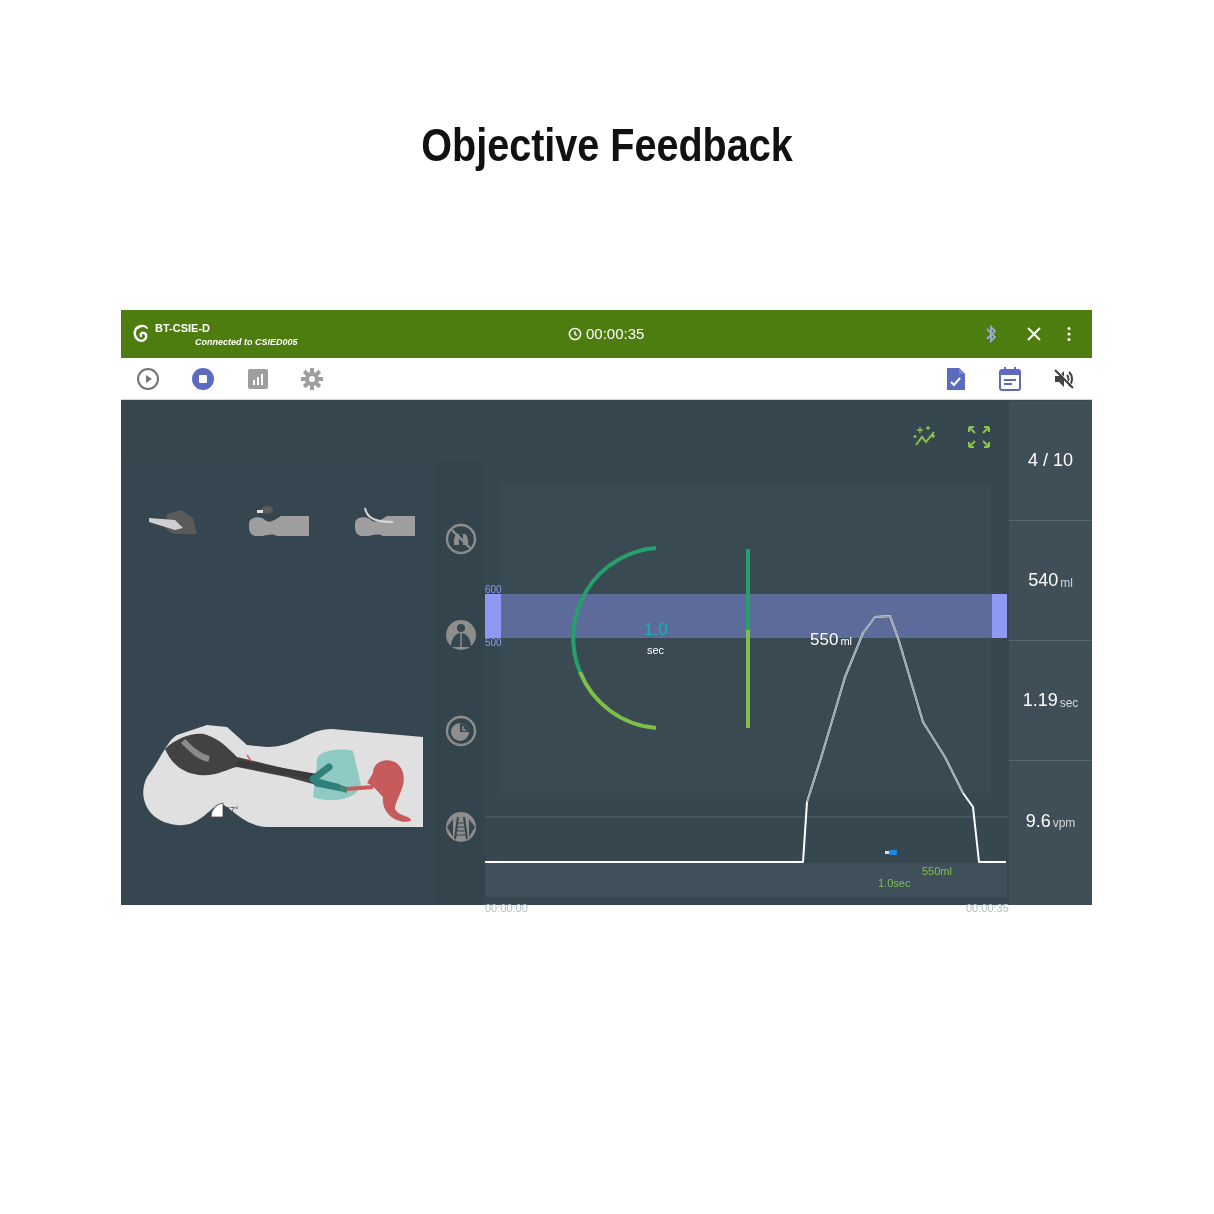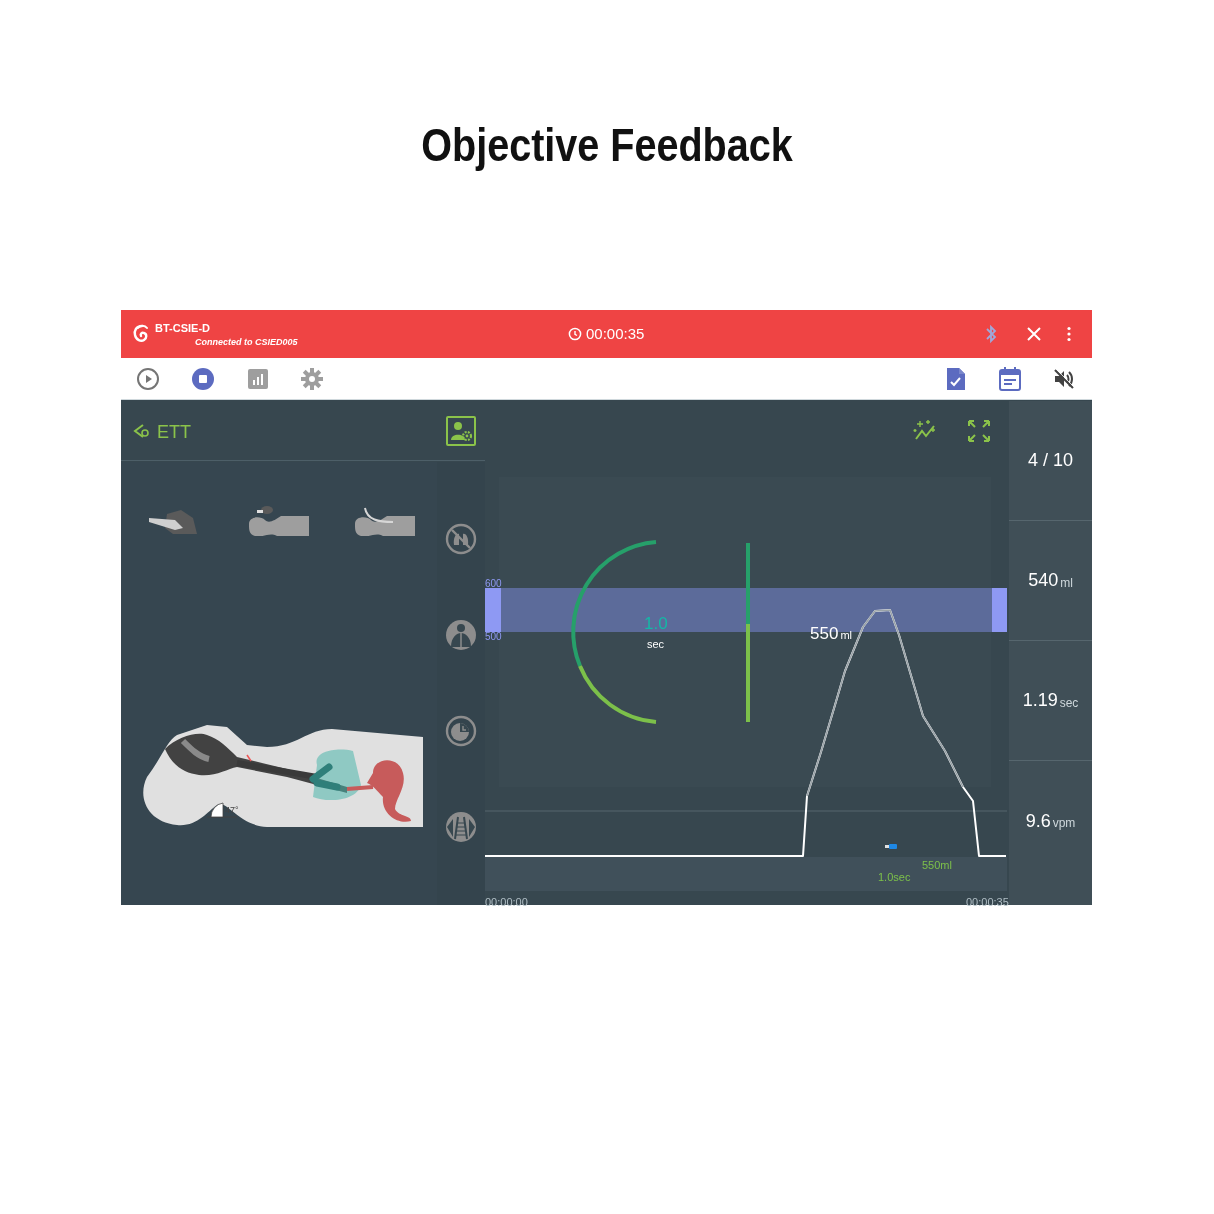--- a/index.html
+++ b/index.html
@@ -9,21 +9,21 @@
   .page-title {
     position: absolute; left: 0; top: 118px; width: 1214px; text-align: center;
     font-family: "Liberation Sans", sans-serif; font-weight: 700; font-size: 46px;
     color: #111; letter-spacing: 0px; transform: scaleX(0.86);
   }
 
   .app { position: absolute; left: 121px; top: 310px; width: 971px; height: 595px; background: #37474f; }
 
   
   .titlebar {
-    position: absolute; left: 0; top: 0; width: 971px; height: 48px; background: #ef4444; color: #fff;
+    position: absolute; left: 0; top: 0; width: 971px; height: 48px; background: #4d7c0f; color: #fff;
   }
   .logo { position: absolute; left: 10px; top: 13px; width: 22px; height: 22px; }
   .device-name { position: absolute; left: 34px; top: 12px; font-size: 11px; font-weight: 700; }
   .device-status { position: absolute; left: 34px; top: 27px; font-size: 9px; font-style: italic; font-weight: 700; margin-left: 40px; }
   .timer { position: absolute; left: 447px; top: 15px; font-size: 15px; display: flex; align-items: center; gap: 4px; }
   .tb-icon { position: absolute; top: 12px; width: 24px; height: 24px; display: flex; align-items: center; justify-content: center; }
 
   
   .toolbar { position: absolute; left: 0; top: 48px; width: 971px; height: 42px; background: #ffffff; border-bottom: 1px solid #cfd8dc; }
   .tool { position: absolute; top: 8px; width: 26px; height: 26px; display: flex; align-items: center; justify-content: center; }
@@ -33,21 +33,21 @@
   .left-header { position: absolute; left: 0; top: 0; width: 364px; height: 60px; border-bottom: 1px solid #4d5f68; }
   .ett-label { position: absolute; left: 36px; top: 21px; font-size: 18px; color: #8bc34a; }
   .ett-icon { position: absolute; left: 12px; top: 22px; }
   .profile-btn { position: absolute; left: 325px; top: 15px; width: 30px; height: 30px; border: 2px solid #8bc34a; border-radius: 2px; }
   .body-area { position: absolute; left: 0; top: 61px; width: 316px; height: 443px; background: #364650; }
   .icon-rail { position: absolute; left: 316px; top: 61px; width: 48px; height: 443px; background: #34444d; }
   .rail-icon { position: absolute; left: 8px; width: 32px; height: 32px; }
   .thumb { position: absolute; top: 44px; }
 
   
-  .chart-area { position: absolute; left: 364px; top: 99px; width: 522px; height: 384px; background: #37474f; }
+  .chart-area { position: absolute; left: 364px; top: 105px; width: 522px; height: 384px; background: #37474f; }
   .chart-panel { position: absolute; left: 14px; top: 68px; width: 492px; height: 310px; background: #3a4a52; }
   .chart-tool { position: absolute; top: 8px; width: 28px; height: 28px; }
   .axis-label { position: absolute; font-size: 11px; color: #b0bec5; }
   .band-label { position: absolute; font-size: 10px; color: #8e99f3; }
 
   
   .stats { position: absolute; left: 888px; top: 91px; width: 83px; height: 504px; background: #404f57; }
   .stat { position: absolute; left: 0; width: 83px; height: 120px; border-bottom: 1px solid #56666e; display: flex; align-items: center; justify-content: center; color: #fff; }
   .stat .val { font-size: 18px; }
   .stat .unit { font-size: 12px; color: #cfd8dc; margin-left: 2px; margin-top: 4px; }
@@ -150,35 +150,20 @@
       <svg width="24" height="24" viewBox="0 0 24 24">
           <path d="M3 9 H7 L12 4 V20 L7 15 H3 Z" fill="#424242"></path>
           <path d="M15 8 C17 10 17 14 15 16 M17 5 C21 9 21 15 17 19" fill="none" stroke="#424242" stroke-width="2"></path>
           <path d="M3 3 L21 21" stroke="#424242" stroke-width="2.2"></path>
           <path d="M3 3 L21 21" stroke="#fff" stroke-width="0.8" transform="translate(1,-1)"></path>
         </svg>
     </div>
   </div>
 
   <div class="left-panel">
-    <div class="left-header">
-      <svg class="ett-icon" width="18" height="16" viewBox="0 0 18 16">
-          <path d="M10 2 L2 8 L10 14" fill="none" stroke="#8bc34a" stroke-width="2"></path>
-          <circle cx="12" cy="10" r="3" fill="none" stroke="#8bc34a" stroke-width="1.6"></circle>
-        </svg>
-      <span class="ett-label">ETT</span>
-      <div class="profile-btn">
-        <svg width="26" height="26" viewBox="0 0 26 26">
-            <circle cx="10" cy="8" r="4" fill="#8bc34a"></circle>
-            <path d="M3 22 C3 15 17 15 17 22 Z" fill="#8bc34a"></path>
-            <circle cx="19" cy="18" r="4" fill="none" stroke="#8bc34a" stroke-width="2.2" stroke-dasharray="2 1.2"></circle>
-            <circle cx="19" cy="18" r="1.4" fill="#8bc34a"></circle>
-          </svg>
-      </div>
-    </div>
 
     <div class="body-area">
 
       <svg class="thumb" style="left:26px;" width="52" height="30" viewBox="0 0 52 30">
         <path d="M20 8 L34 4 L46 12 L50 28 L26 28 L18 22 Z" fill="#5a5a5a"></path>
         <path d="M2 12 L28 14 L36 22 L28 24 L2 16 Z" fill="#cfcfcf"></path>
       </svg>
       <svg class="thumb" style="left:126px;" width="64" height="30" viewBox="0 0 64 30">
         <path d="M2 18 C2 10 14 10 18 14 C22 18 28 14 34 10 L62 10 L62 30 L30 30 C22 26 16 32 8 30 C2 28 2 24 2 18 Z" fill="#9e9e9e"></path>
         <ellipse cx="20" cy="4" rx="6" ry="4" fill="#5a5a5a"></ellipse>

